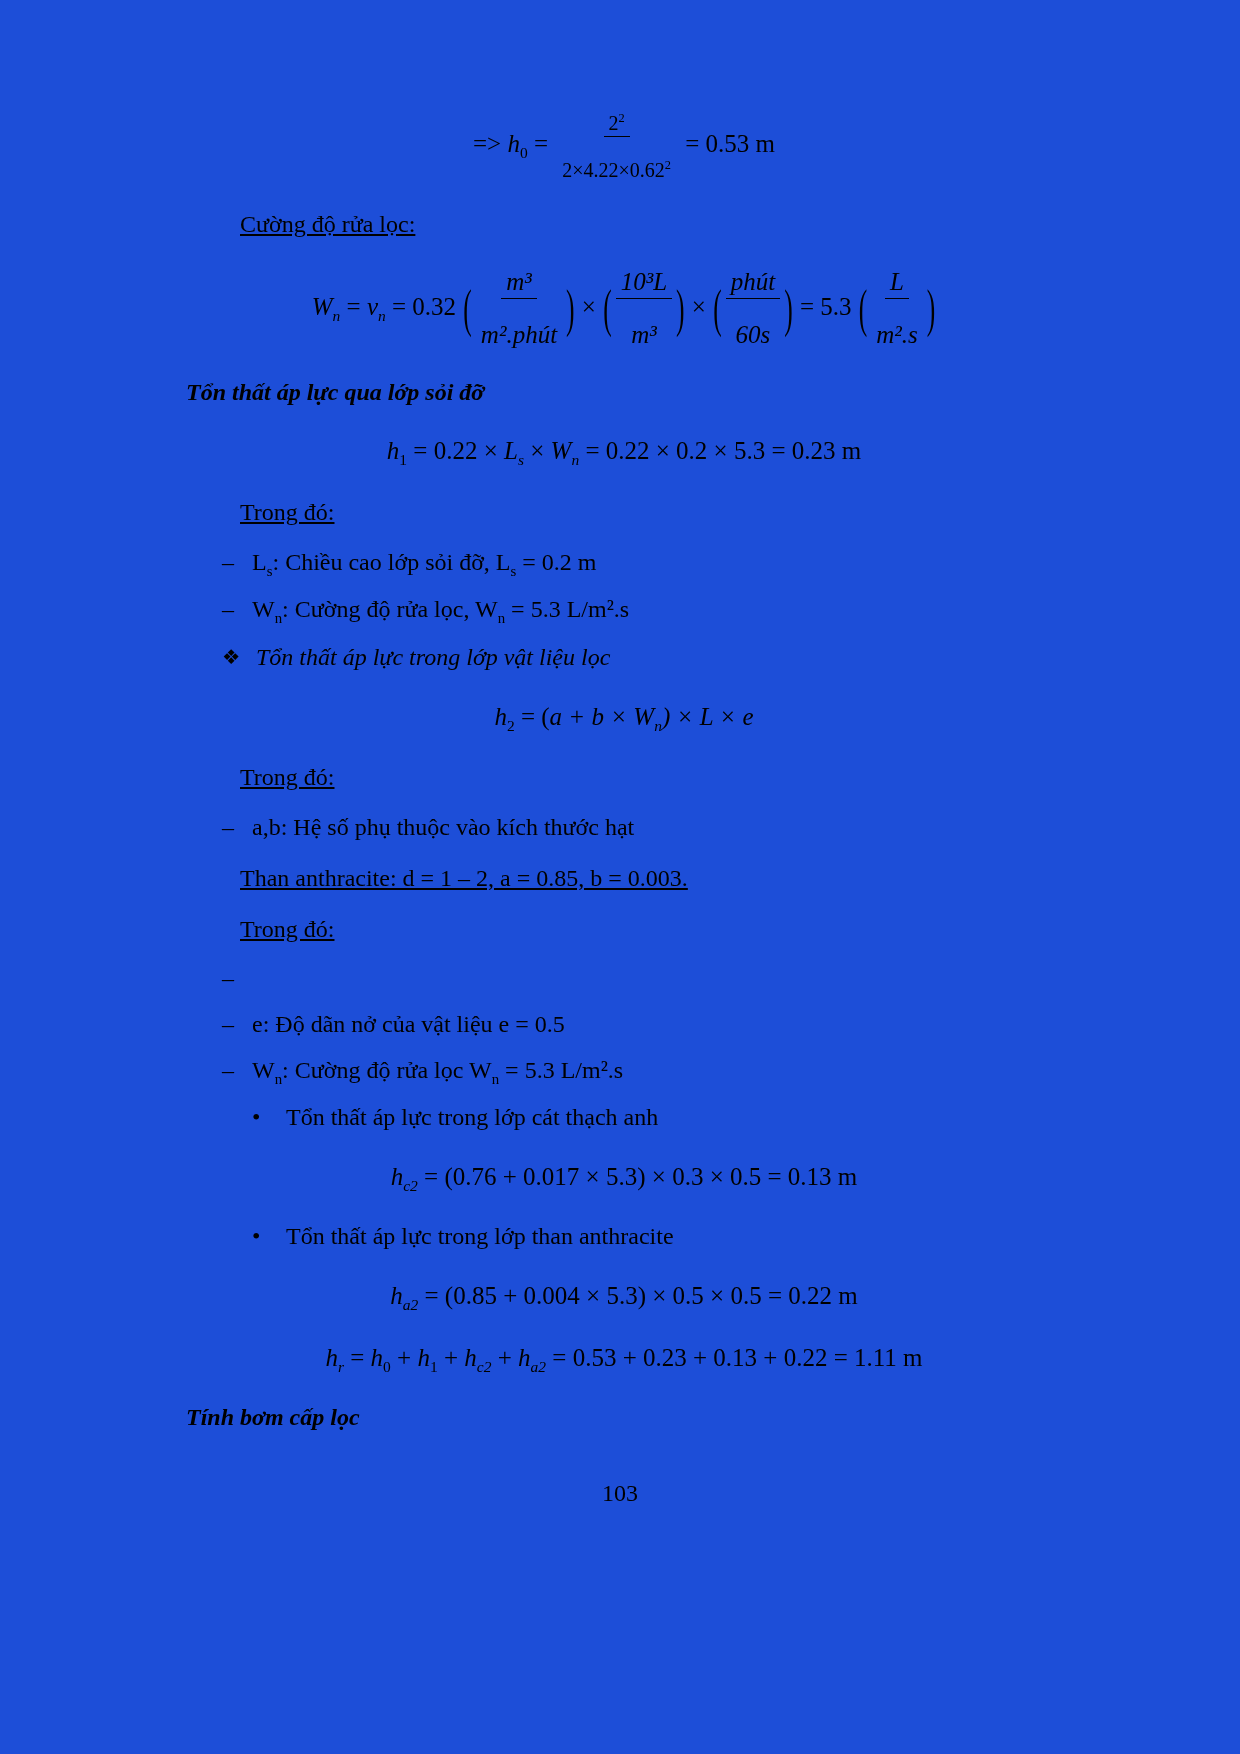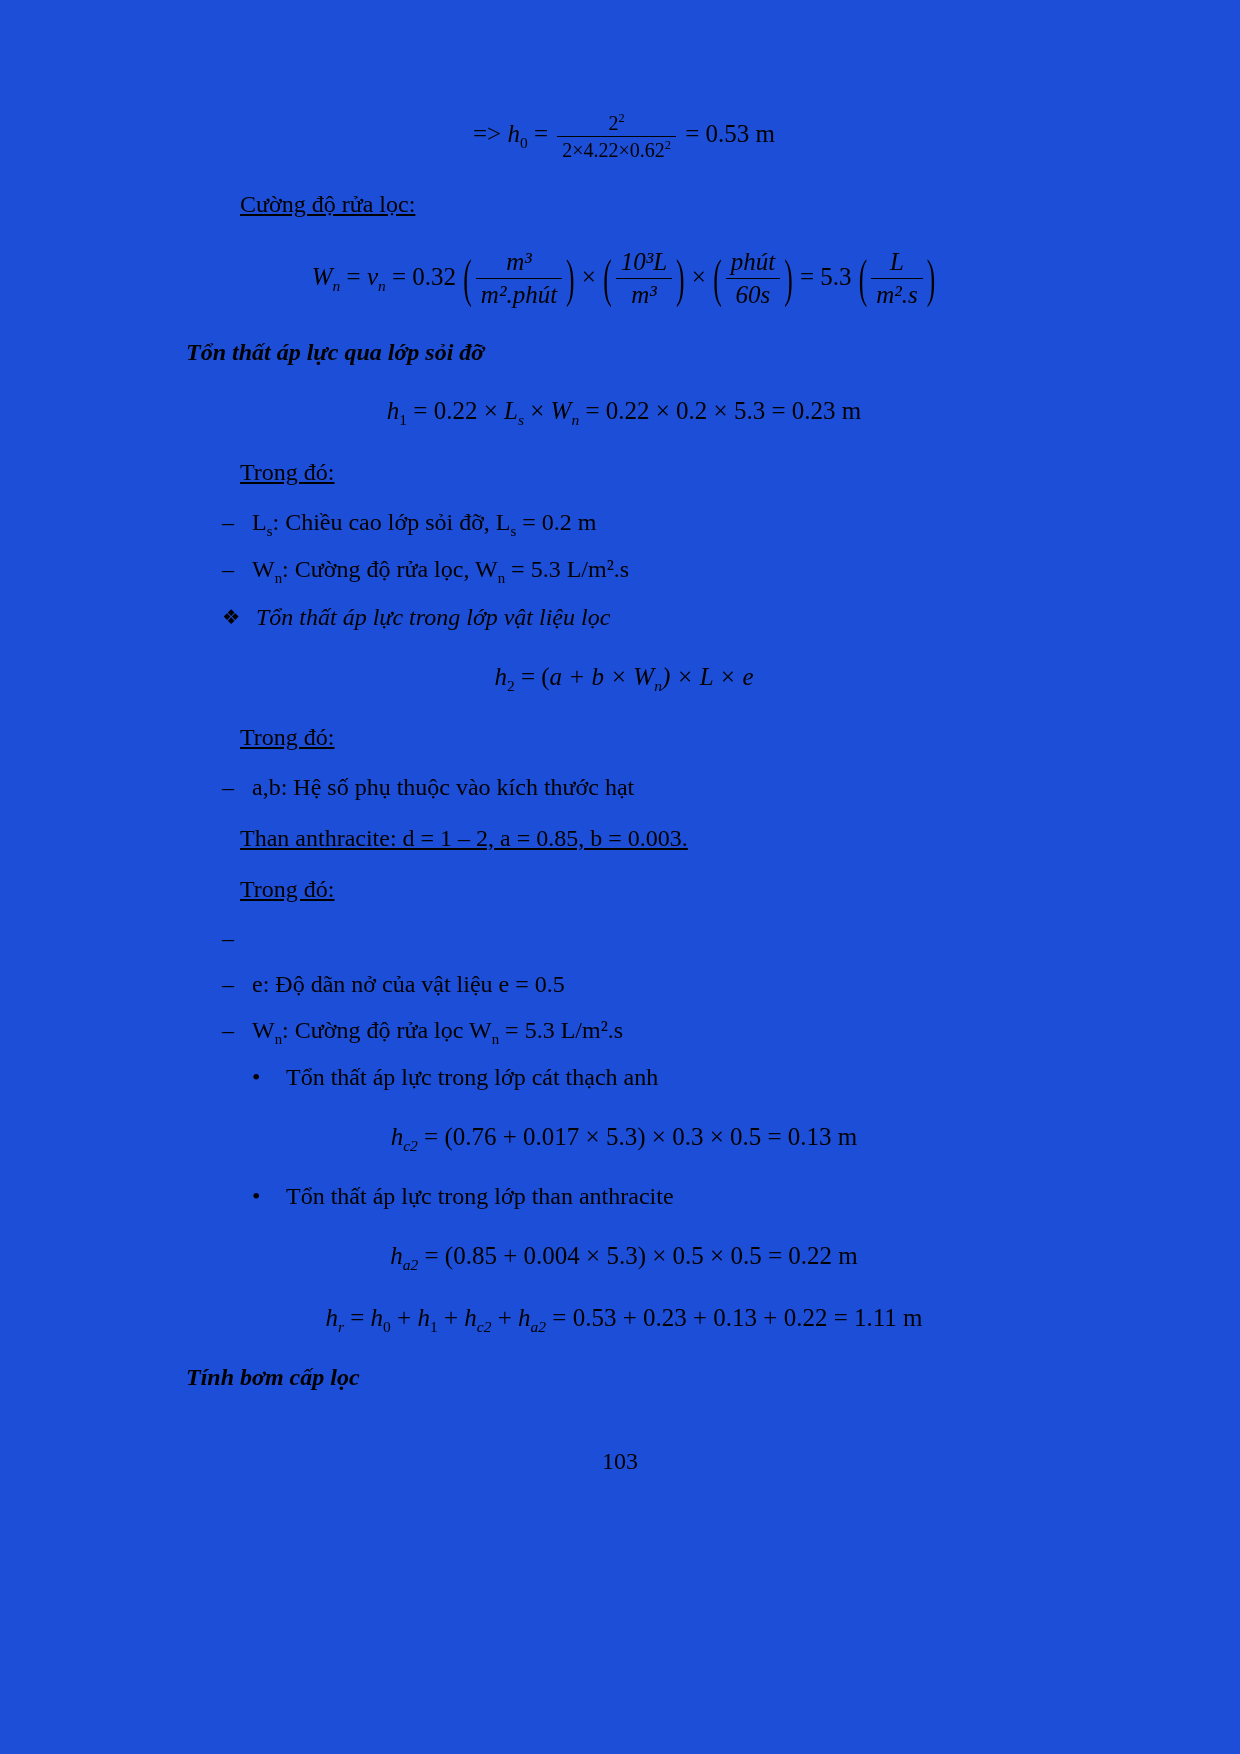--- a/index.html
+++ b/index.html
@@ -30,23 +30,25 @@
     font-size: 25px;
     line-height: 1.4;
   }
   .mv { font-style: italic; }
   sub { font-size: 0.62em; }
   sup { font-size: 0.62em; }
   sub.it { font-style: italic; }
   .frac {
     display: inline-flex;
     flex-direction: column;
+    align-items: center;
     vertical-align: middle;
     margin: 0 3px;
     line-height: 1.3;
+    gap: 20px;
   }
   .frac .num { border-bottom: 1.5px solid #000; padding: 0 5px; }
   .frac .den { padding: 0 5px; }
   .frac.sm { font-size: 0.8em; }
   .bp {
     display: inline-block;
     vertical-align: middle;
     transform: scaleY(2.05);
     font-size: 1.02em;
     font-weight: 300;
@@ -57,21 +59,21 @@
   .li .mk { flex: none; width: 30px; }
   .li.dash { padding-left: 36px; }
   .li.round { padding-left: 66px; }
   .li.round .mk { width: 34px; }
   .mk-diamond { font-family: "DejaVu Sans", sans-serif; font-size: 0.85em; width: 34px !important; padding-top: 2px; }
   .ul { }
   .it { font-style: italic; }
   .pageno {
     position: absolute;
     left: 0;
-    top: 1448px;
+    top: 1480px;
     width: 100%;
     text-align: center;
     font-size: 24px;
   }
 </style>
 </head>
 <body>
 
 <div class="page">
 

